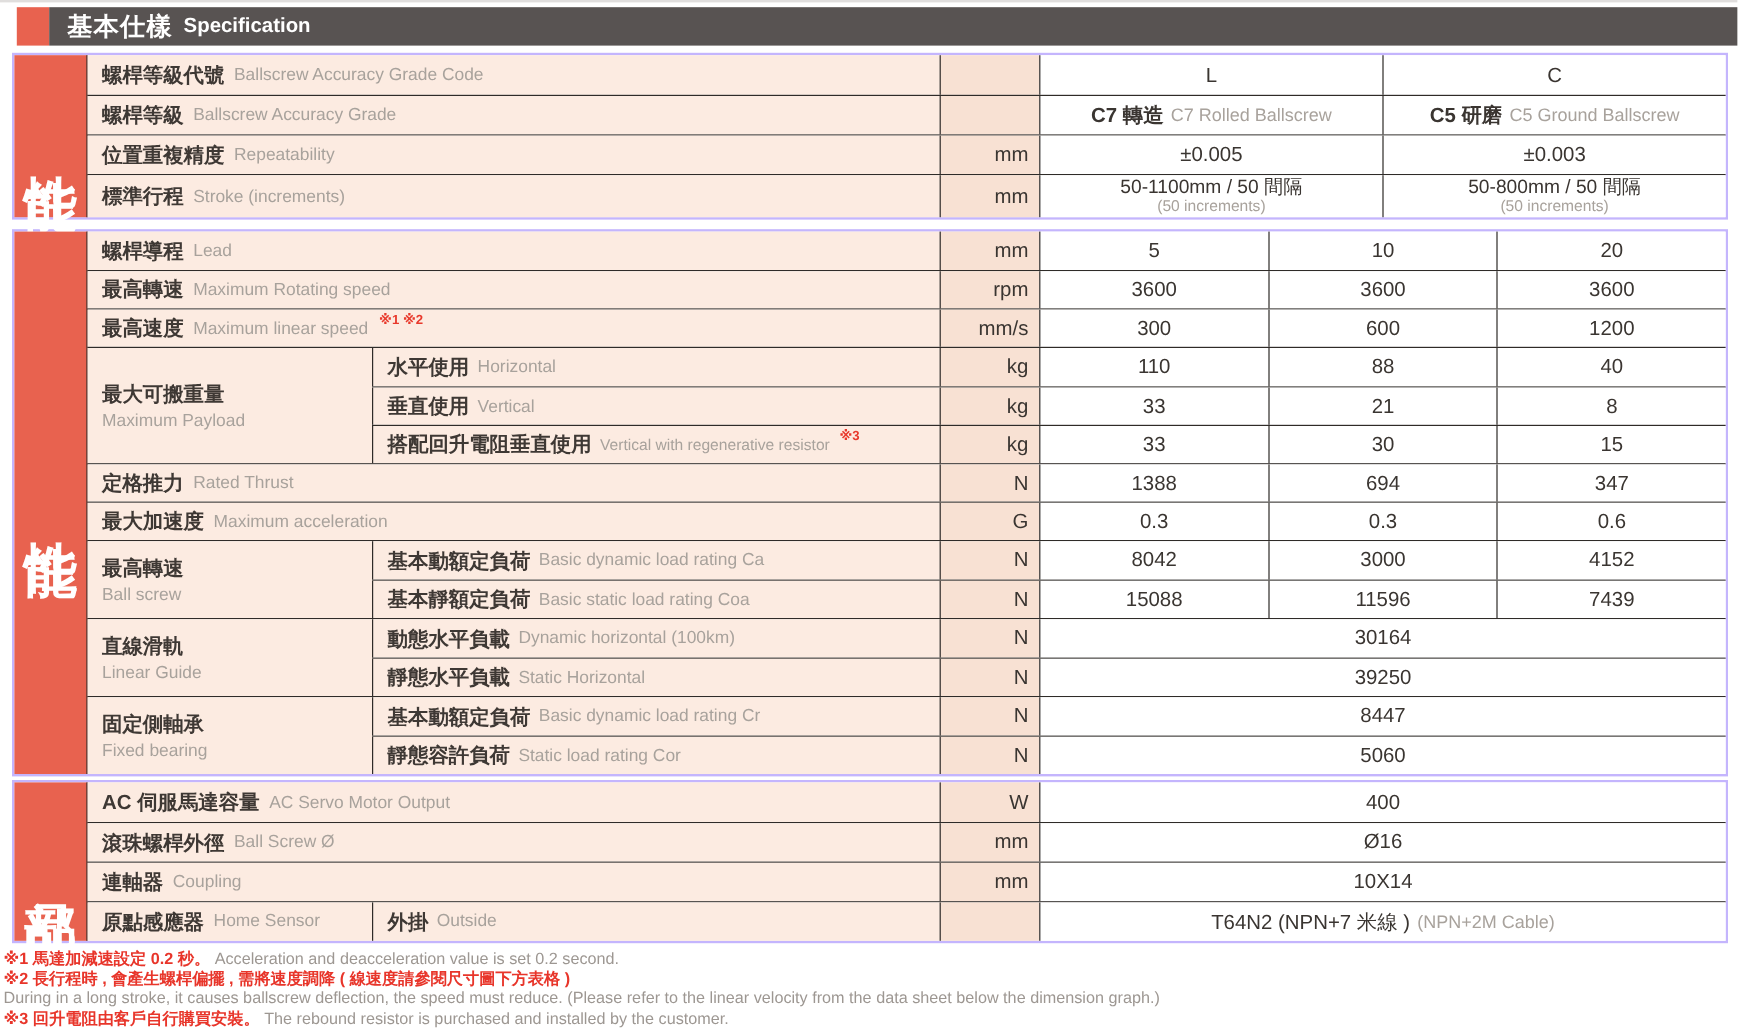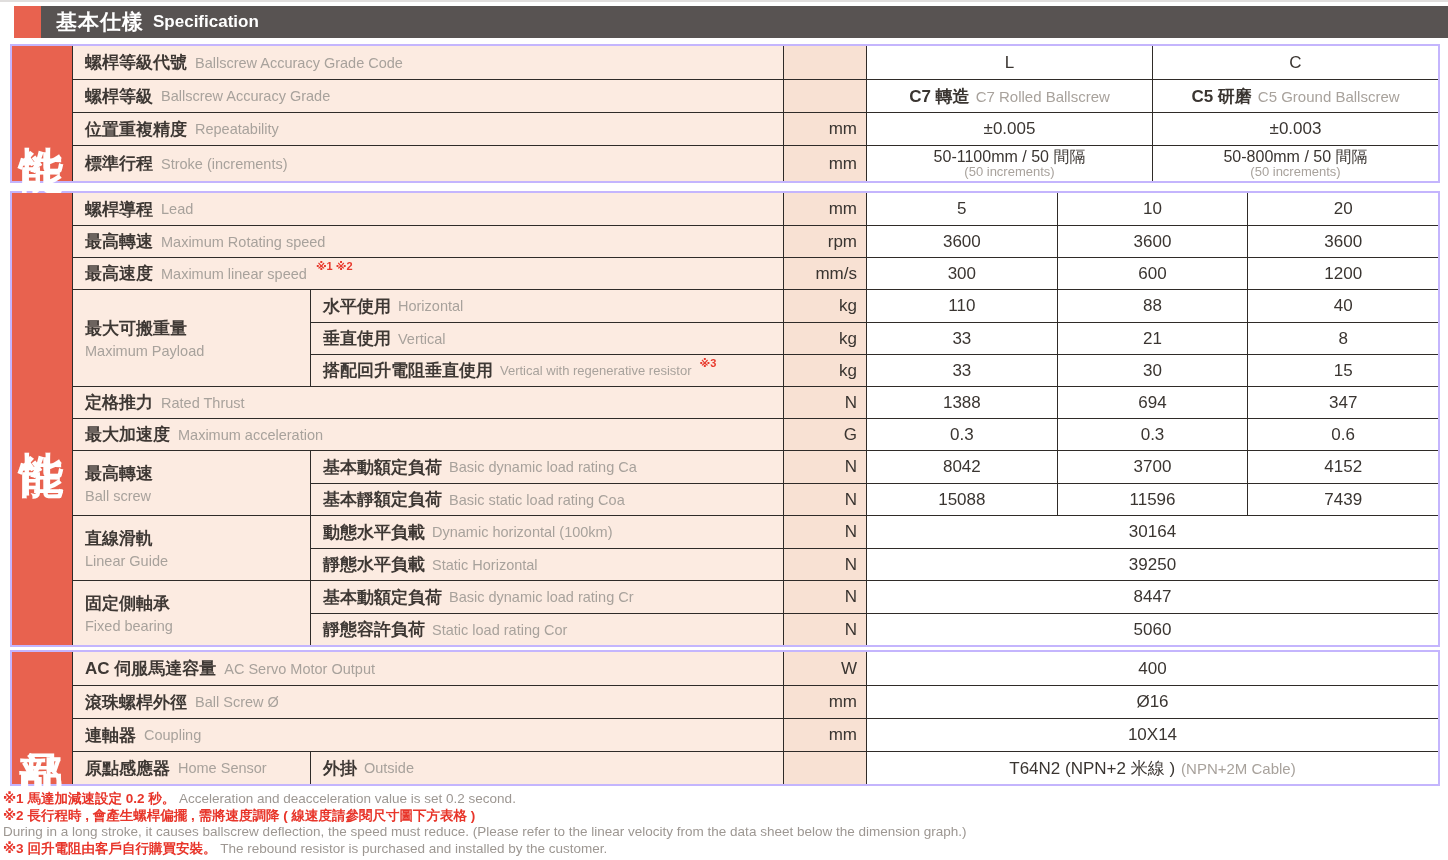--- a/index.html
+++ b/index.html
@@ -240,21 +240,21 @@
           <span class="en">Ball screw</span>
         </div>
         <div class="gsub">
           <div class="row hB">
             <div class="cell lab-sub">
               <span class="zh">基本動額定負荷</span>
               <span class="en">Basic dynamic load rating Ca</span>
             </div>
             <div class="cell unit">N</div>
             <div class="cell val">8042</div>
-            <div class="cell val">3700</div>
+            <div class="cell val">3000</div>
             <div class="cell val">4152</div>
           </div>
           <div class="row hB">
             <div class="cell lab-sub">
               <span class="zh">基本靜額定負荷</span>
               <span class="en">Basic static load rating Coa</span>
             </div>
             <div class="cell unit">N</div>
             <div class="cell val">15088</div>
             <div class="cell val">11596</div>
@@ -349,21 +349,21 @@
         <div class="cell lab-main one">
           <span class="zh">原點感應器</span>
           <span class="en">Home Sensor</span>
         </div>
         <div class="cell lab-sub">
           <span class="zh">外掛</span>
           <span class="en">Outside</span>
         </div>
         <div class="cell unit"></div>
         <div class="cell val">
-          <span class="vzh" style="font-weight:normal">T64N2 (NPN+2 米線 )</span>
+          <span class="vzh" style="font-weight:normal">T64N2 (NPN+7 米線 )</span>
           <span class="ven">(NPN+2M Cable)</span>
         </div>
       </div>
     </div>
   </div>
 
 </div>
 
 <div class="notes">
   <div class="note-line">

